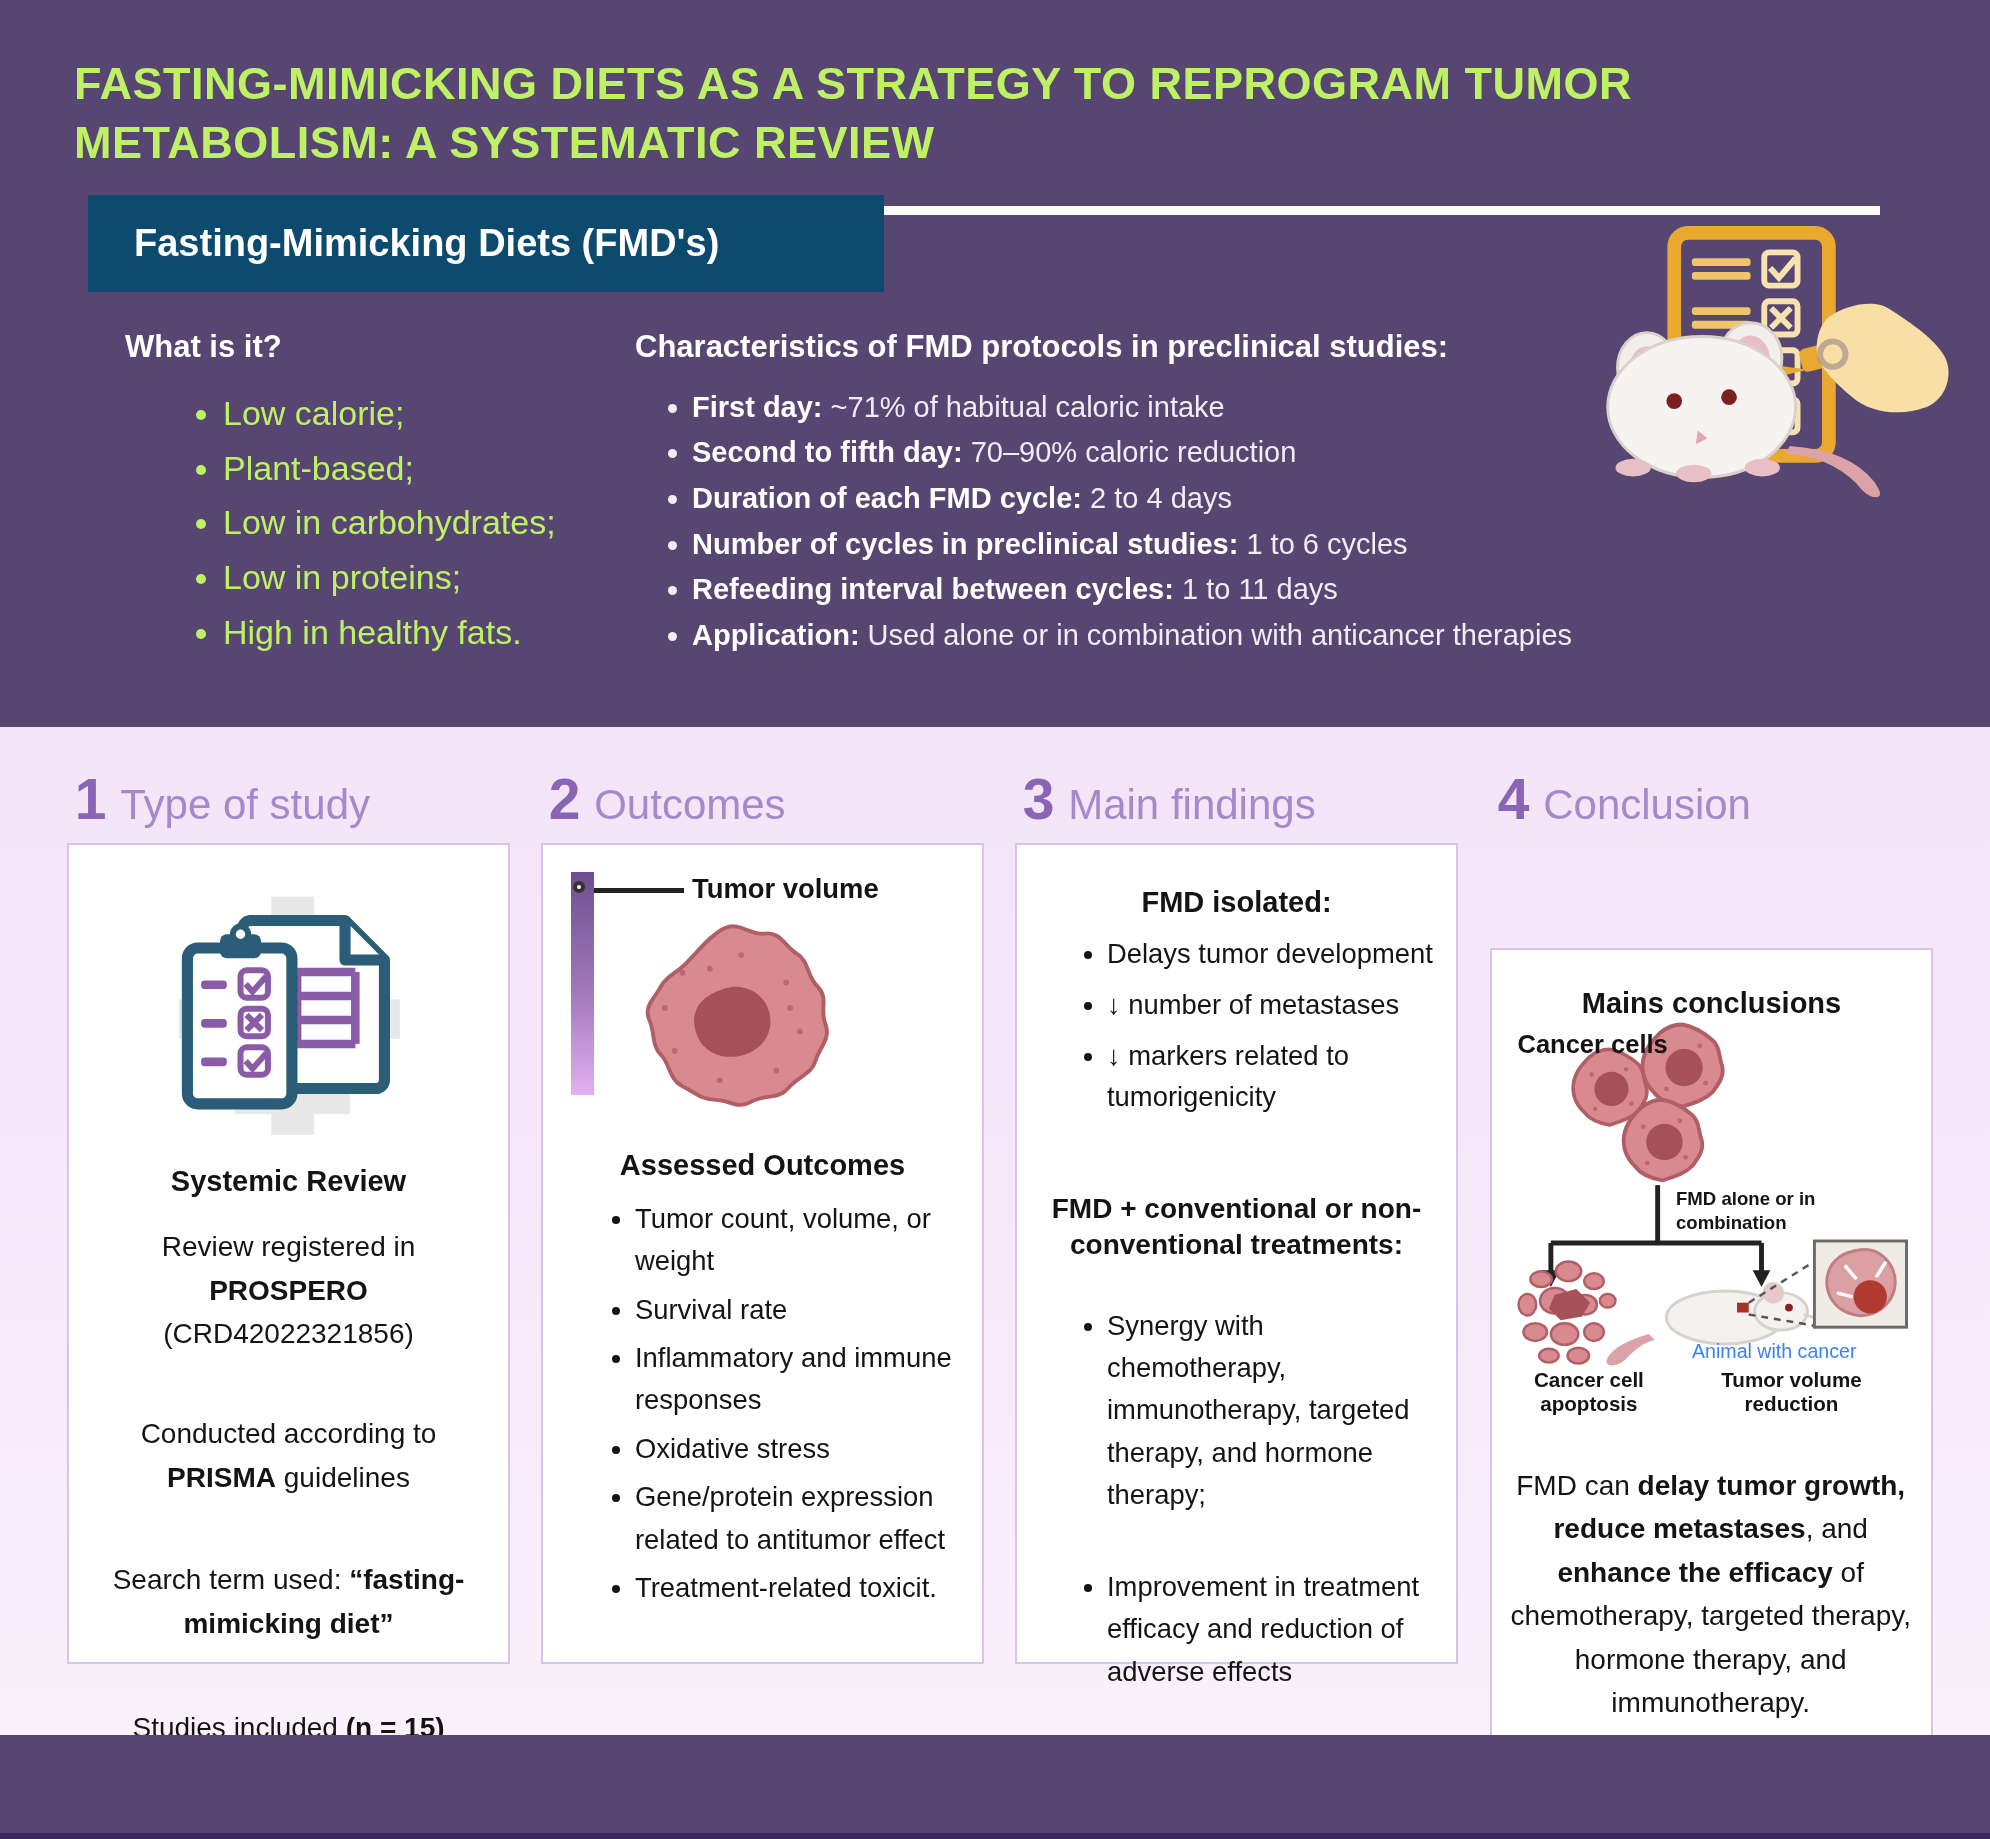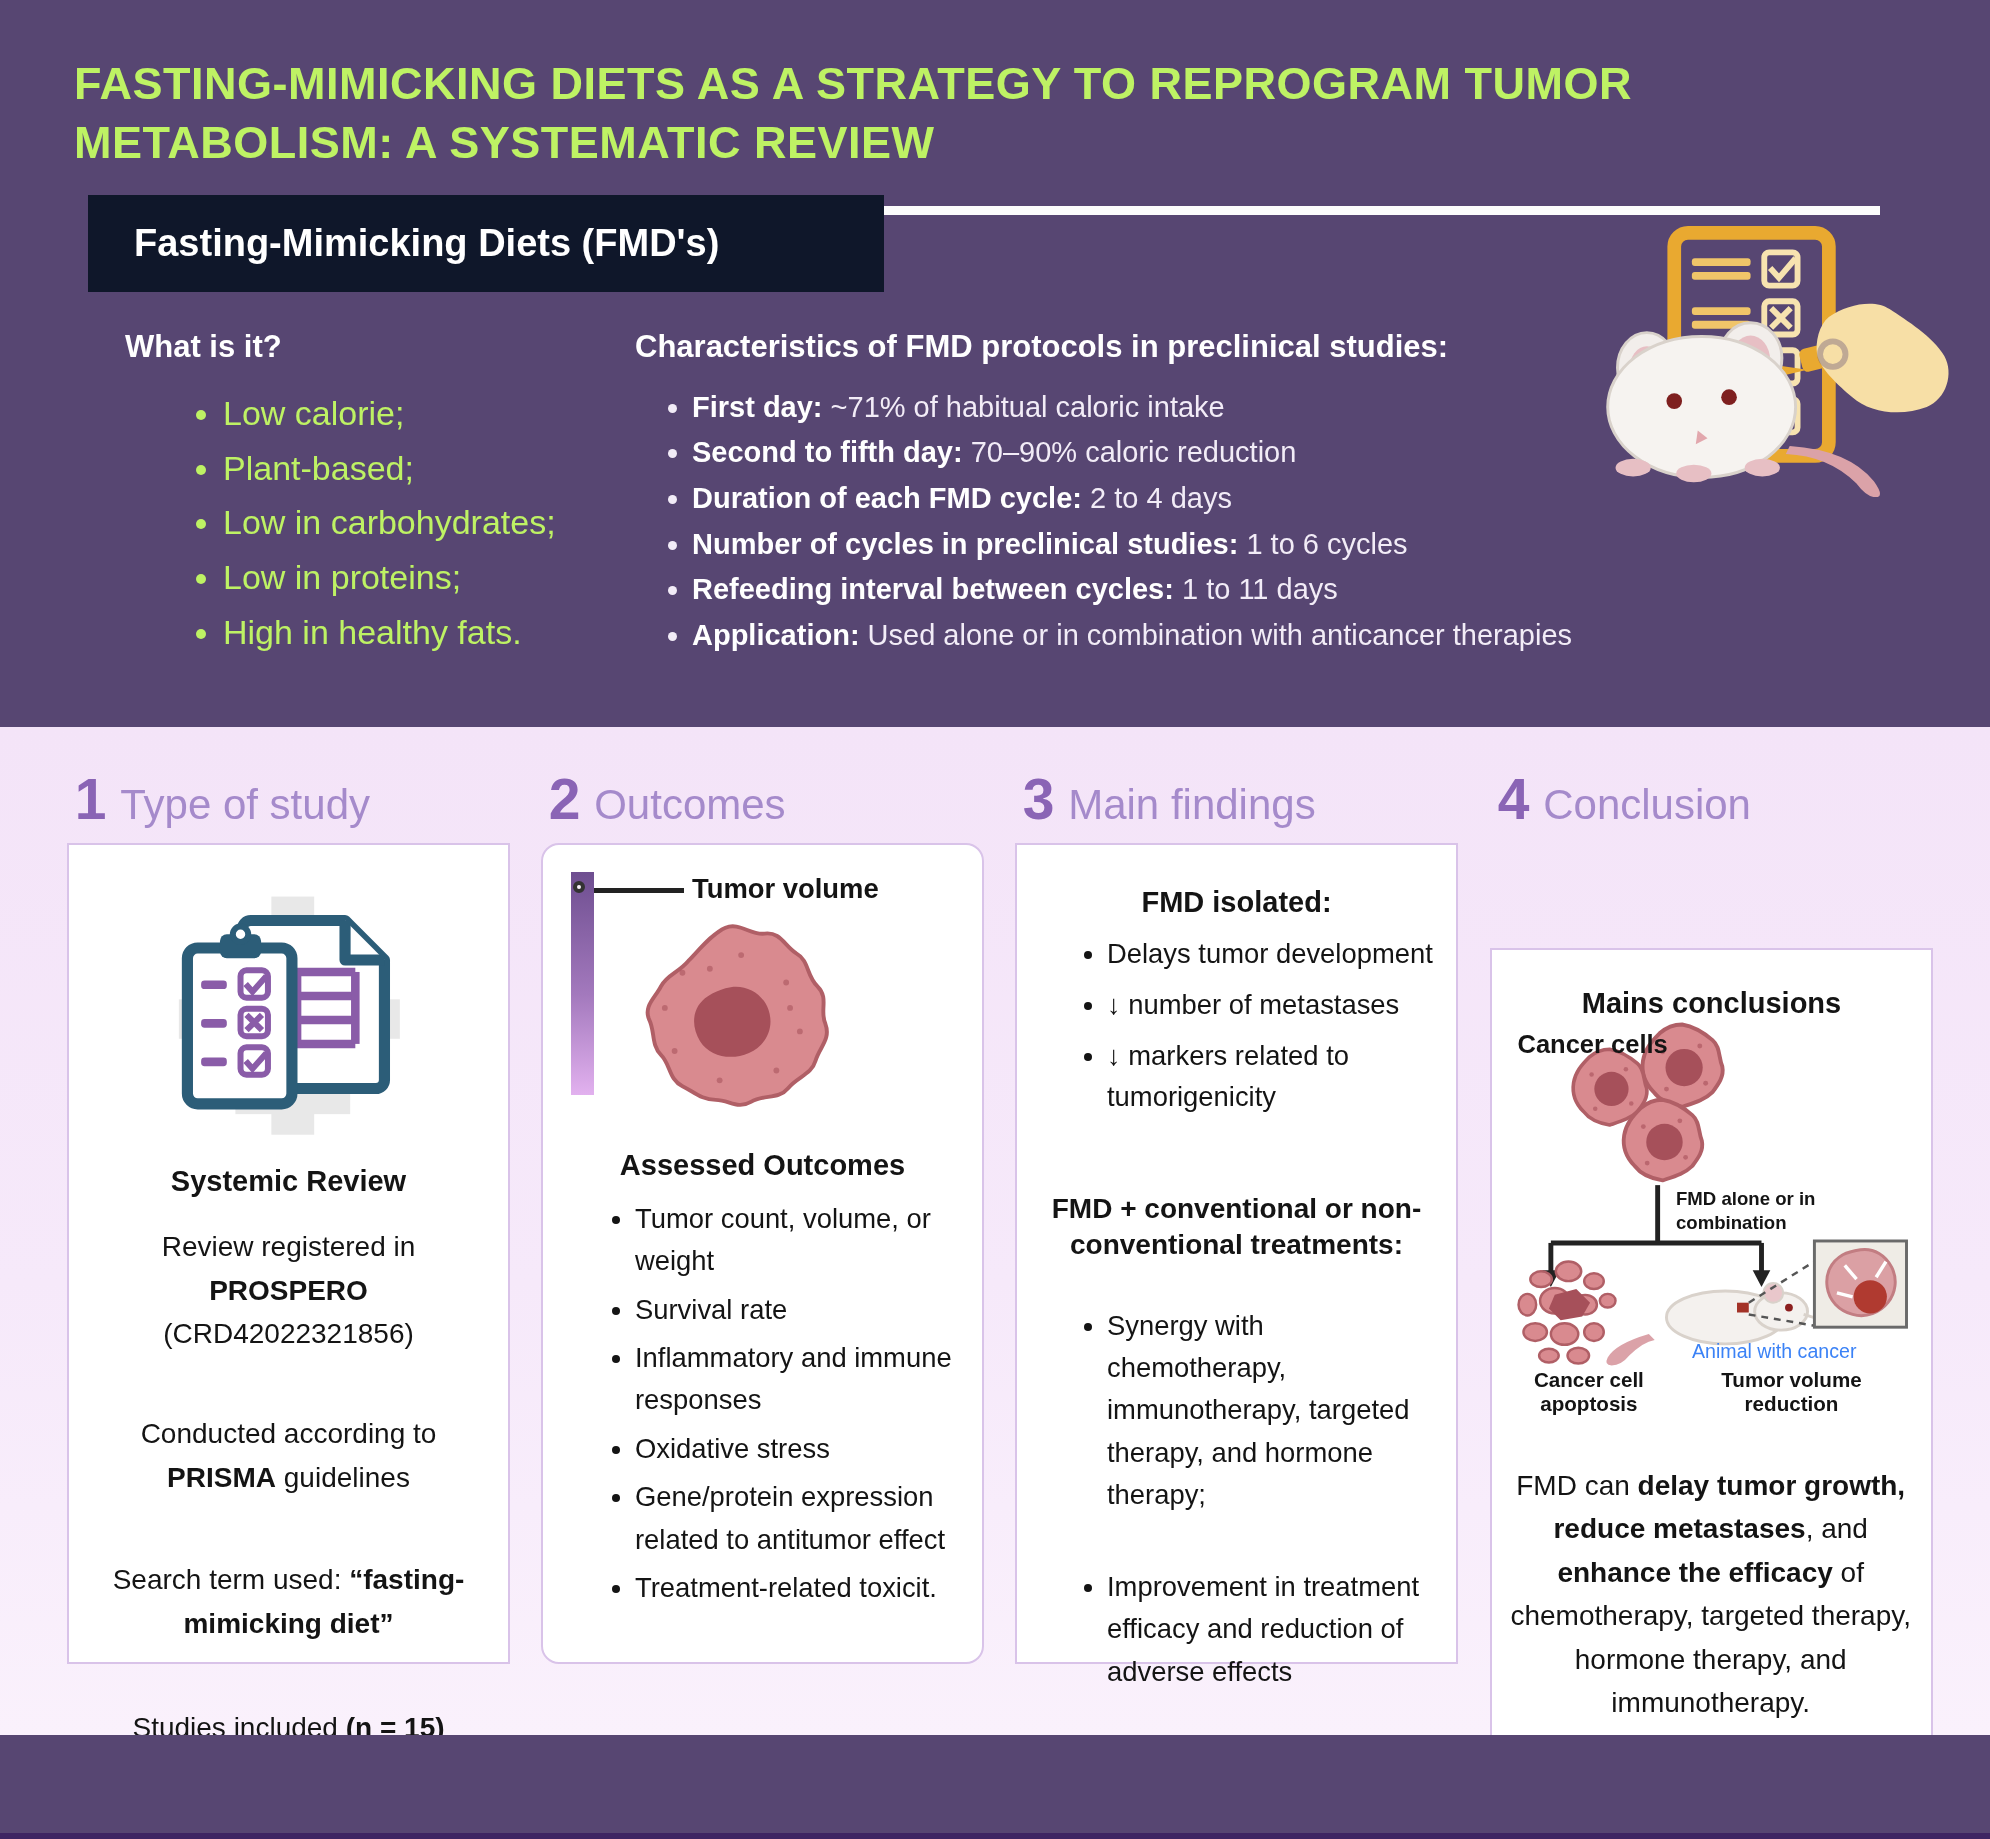--- a/index.html
+++ b/index.html
@@ -4,21 +4,21 @@
 <style>
   html,body{margin:0;padding:0;background:#fff;}
   *{box-sizing:border-box;}
   .canvas{position:relative;width:1991px;height:1840px;overflow:hidden;
           font-family:"Liberation Sans","DejaVu Sans",sans-serif;color:#141414;}
 
   
   .header{position:absolute;left:0;top:0;width:1991px;height:727px;background:#574672;}
   .page-title{position:absolute;left:74px;top:23.5px;width:1754px;
               font-size:45px;font-weight:700;line-height:1.33;color:#bef264;letter-spacing:0.5px;}
-  .banner{position:absolute;left:88px;top:195px;width:796px;height:97px;background:#0f172a;
+  .banner{position:absolute;left:88px;top:195px;width:796px;height:97px;background:#0c4a6e;
           display:flex;align-items:center;padding-left:46px;
           font-size:38px;font-weight:700;color:#ffffff;}
   .hline{position:absolute;left:884px;top:206px;width:996px;height:8.8px;background:#fcfcfc;}
 
   .what{position:absolute;left:125px;top:329px;width:490px;color:#f2ecf7;}
   .what h2,.chars h2{margin:0;font-size:31px;font-weight:700;color:#ffffff;}
   .what ul{margin:29px 0 0 0;padding-left:98px;list-style:disc;}
   .what li{font-size:34px;margin-bottom:15.7px;color:#bef264;}
   .chars{position:absolute;left:635px;top:329px;width:1019px;color:#f2ecf7;}
   .chars ul{margin:25.5px 0 0 0;padding-left:57px;list-style:disc;}
@@ -222,21 +222,21 @@
         <div class="c1-studies">
           <span>Studies included </span><b>(n = 15)</b>
         </div>
       </div>
     </div>
 
     <div class="col col2">
       <div class="step-header">
         <span class="step-num">2</span><span class="step-label">Outcomes</span>
       </div>
-      <div class="card" style="position:absolute;border-radius:18px;">
+      <div class="card" style="position:absolute;">
         <div class="tv-bar"></div>
         <div class="tv-circle"></div>
         <div class="tv-line"></div>
         <div class="tv-label">Tumor volume</div>
         <svg class="tumor-art" viewBox="0 0 268 232">
           <path d="M134,14 C148,8 160,22 174,20 C190,18 194,32 206,40 C220,48 216,62 228,74 C240,86 230,98 236,112 C242,128 230,136 226,150 C222,164 208,166 198,178 C188,190 174,184 160,192 C146,200 138,190 124,190 C110,190 102,182 90,176 C76,169 78,154 68,144 C58,134 62,120 56,108 C50,94 62,86 68,74 C74,62 86,60 96,48 C106,38 120,20 134,14 Z" fill="#d98a8f" stroke="#b05f66" stroke-width="4"></path>
           <path d="M134,76 C152,70 172,80 178,98 C184,116 176,134 158,142 C140,150 118,146 108,130 C98,114 100,94 116,84 C122,80 128,78 134,76 Z" fill="#a6505a"></path>
           <g fill="#a6505a" opacity="0.55">
             <circle cx="90" cy="60" r="3"></circle>
               <circle cx="150" cy="42" r="3"></circle>

